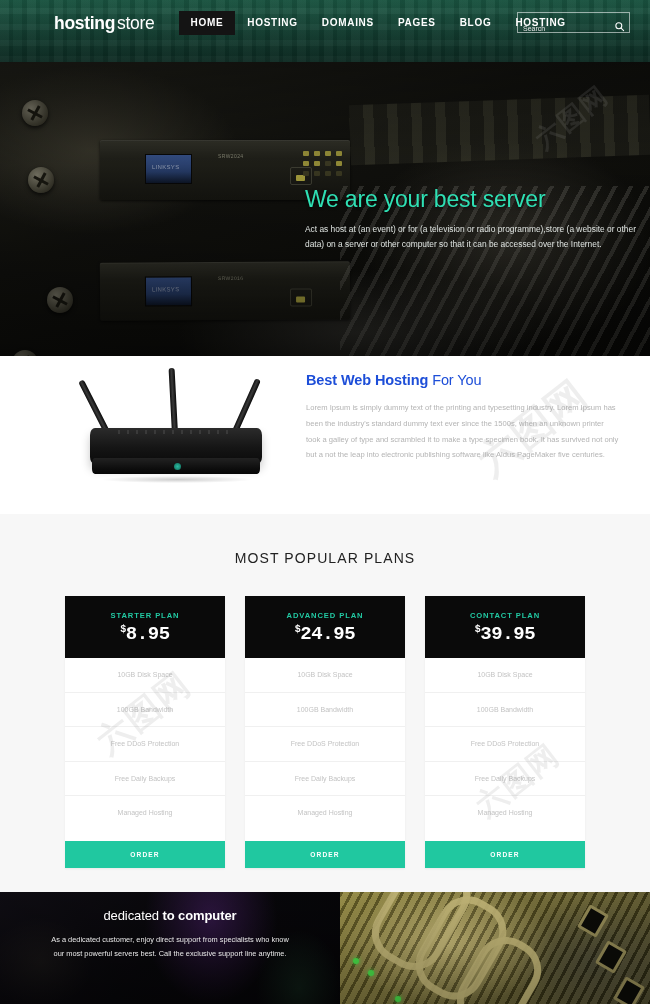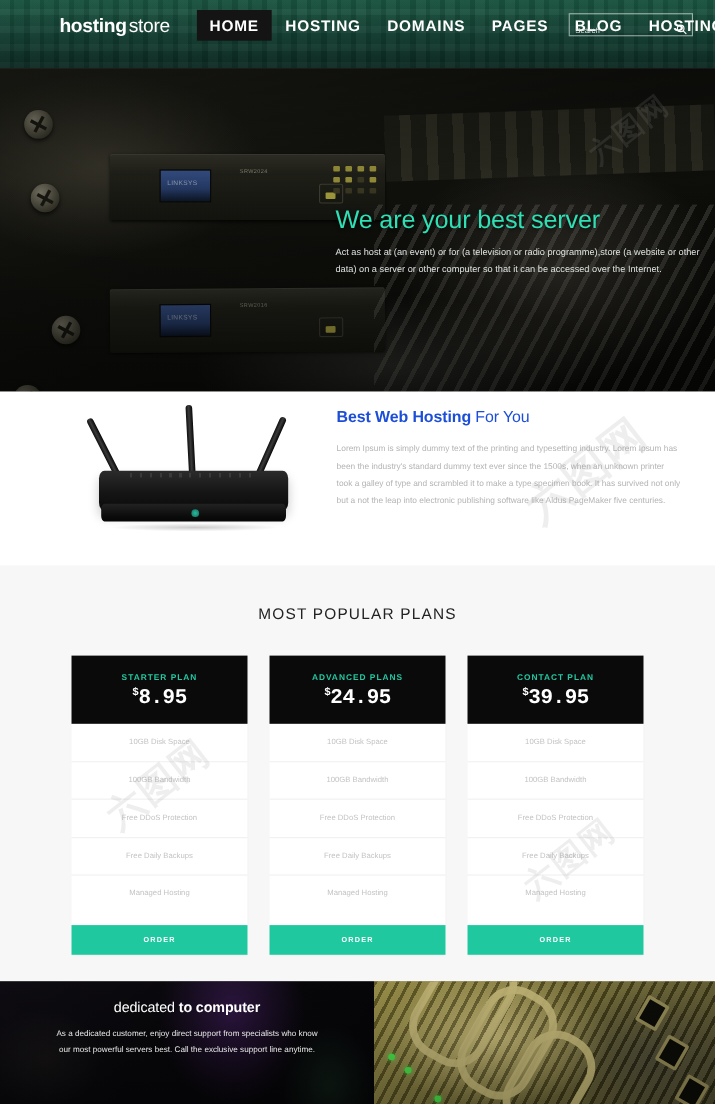--- a/index.html
+++ b/index.html
@@ -53,21 +53,21 @@
     color: #ffffff;
     letter-spacing: -0.3px;
     white-space: nowrap;
     margin-right: 24px;
   }
   .logo-bold { font-weight: bold; }
   .logo-light { font-weight: normal; margin-left: 2px; }
 
   .nav { display: flex; align-items: center; height: 46px; }
   .nav-item {
-    font-size: 14px;
+    font-size: 10px;
     font-weight: bold;
     letter-spacing: 0.7px;
     color: #ffffff;
     padding: 7px 12px;
     line-height: 1;
     white-space: nowrap;
     text-decoration: none;
   }
   .nav-item.active { background: #141414; }
 
@@ -621,21 +621,21 @@
           <li>100GB Bandwidth</li>
           <li>Free DDoS Protection</li>
           <li>Free Daily Backups</li>
           <li>Managed Hosting</li>
         </ul>
         <button class="order-btn">ORDER</button>
       </div>
 
       <div class="plan-card">
         <div class="plan-head">
-          <div class="plan-name">ADVANCED PLANS</div>
+          <div class="plan-name">ADVANCED PLAN</div>
           <div class="plan-price"><span class="cur">$</span><span>24.95</span></div>
         </div>
         <ul class="plan-features">
           <li>10GB Disk Space</li>
           <li>100GB Bandwidth</li>
           <li>Free DDoS Protection</li>
           <li>Free Daily Backups</li>
           <li>Managed Hosting</li>
         </ul>
         <button class="order-btn">ORDER</button>

